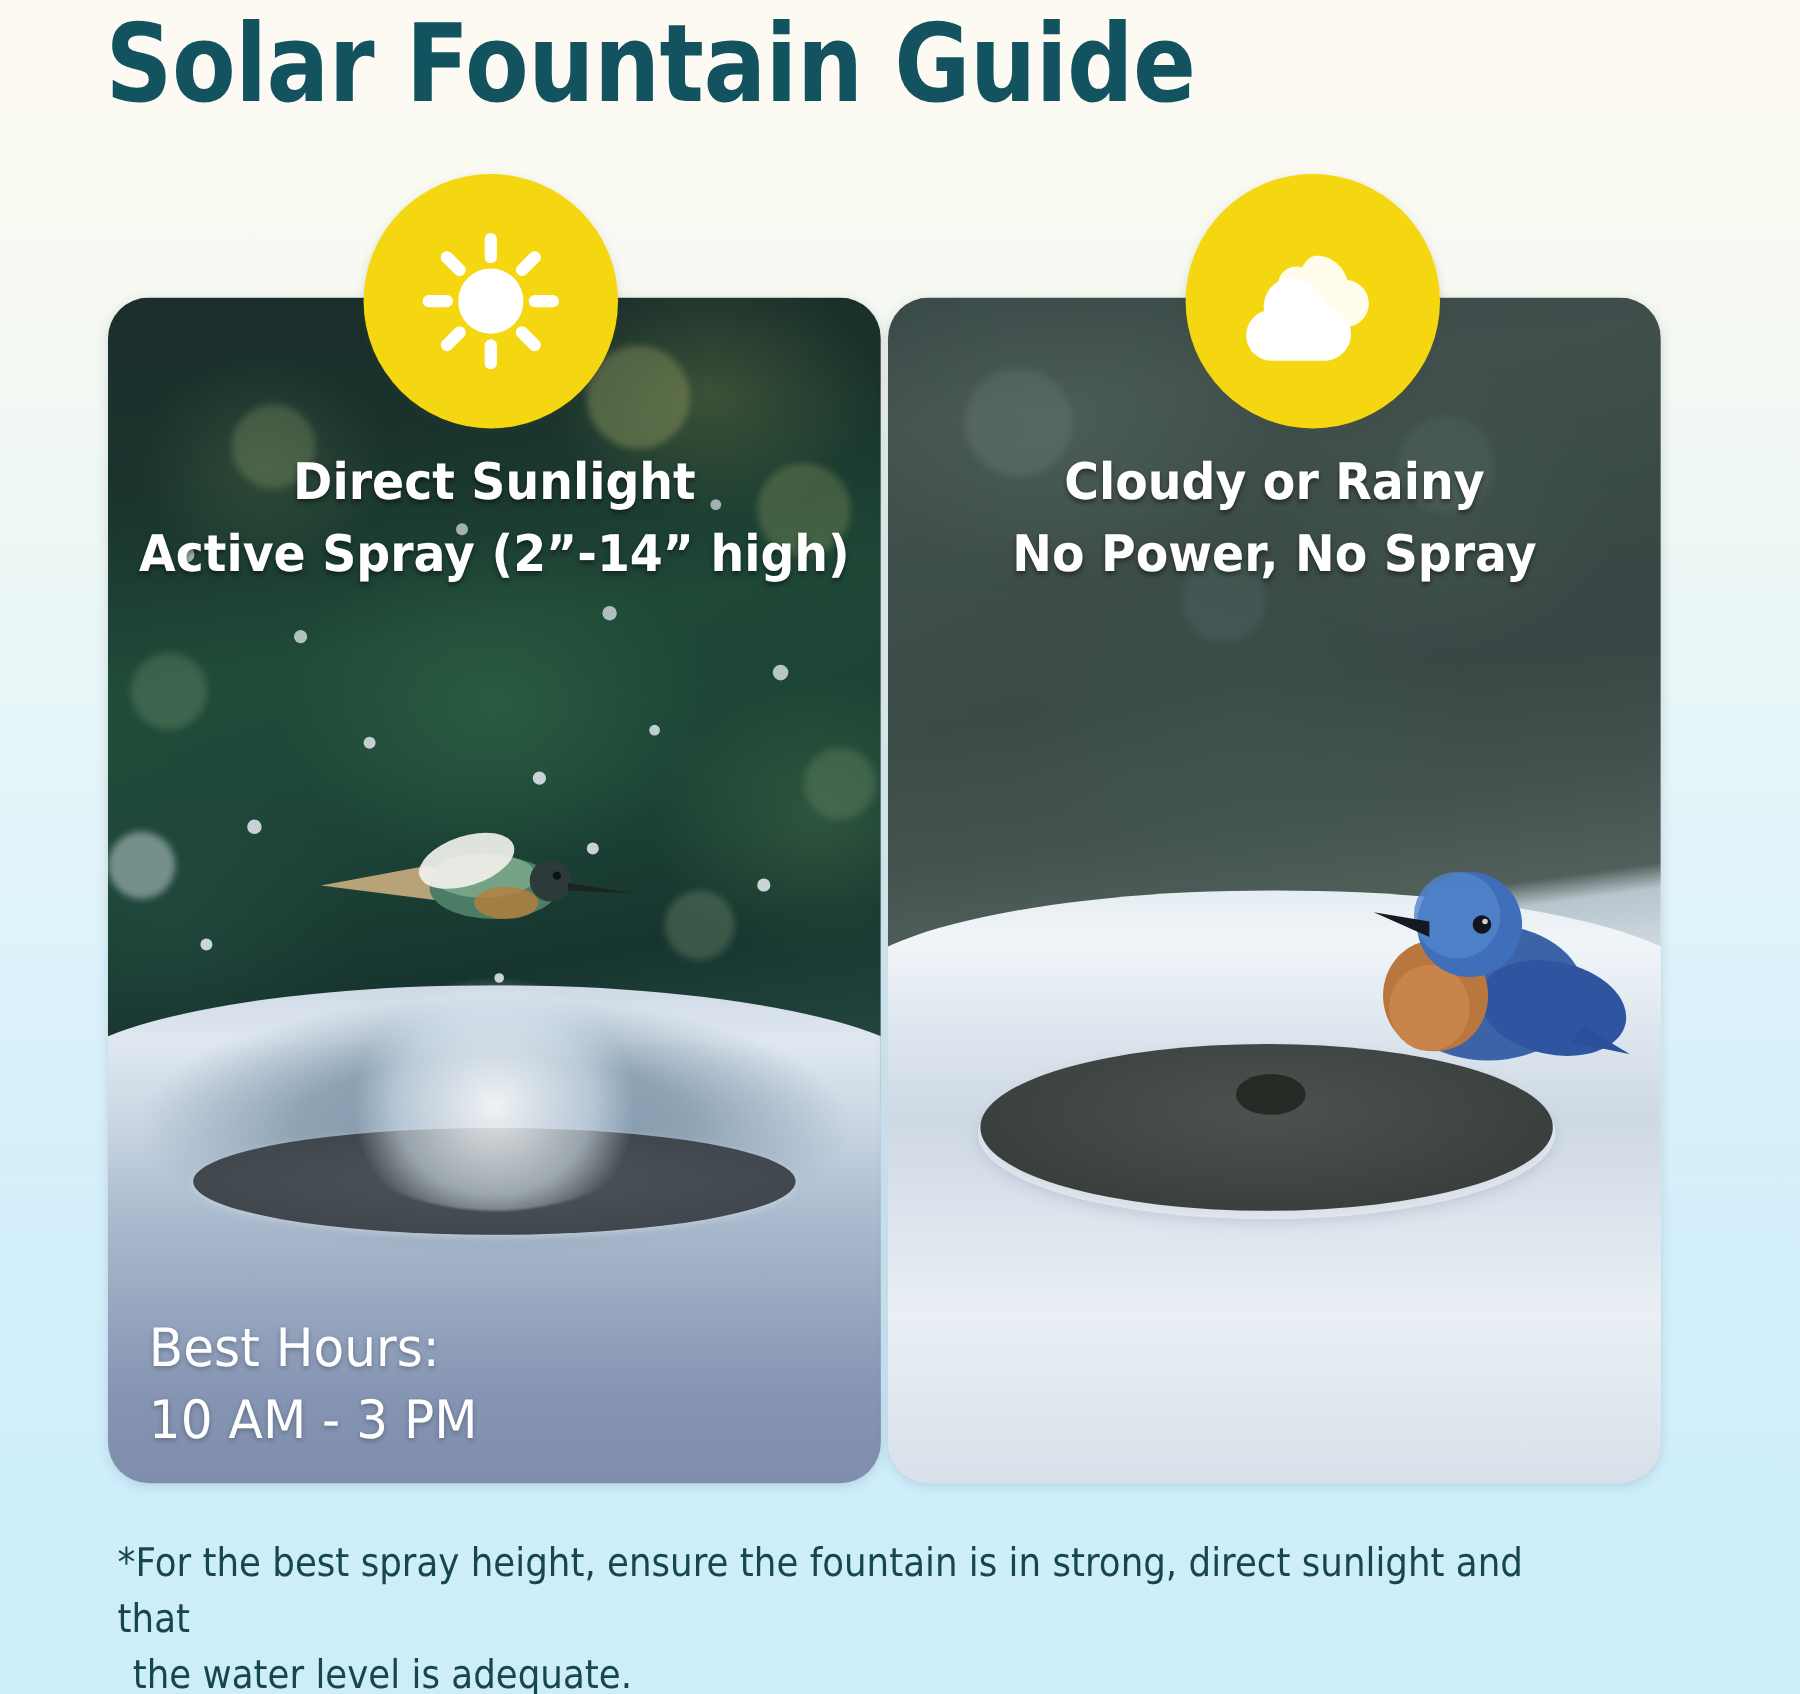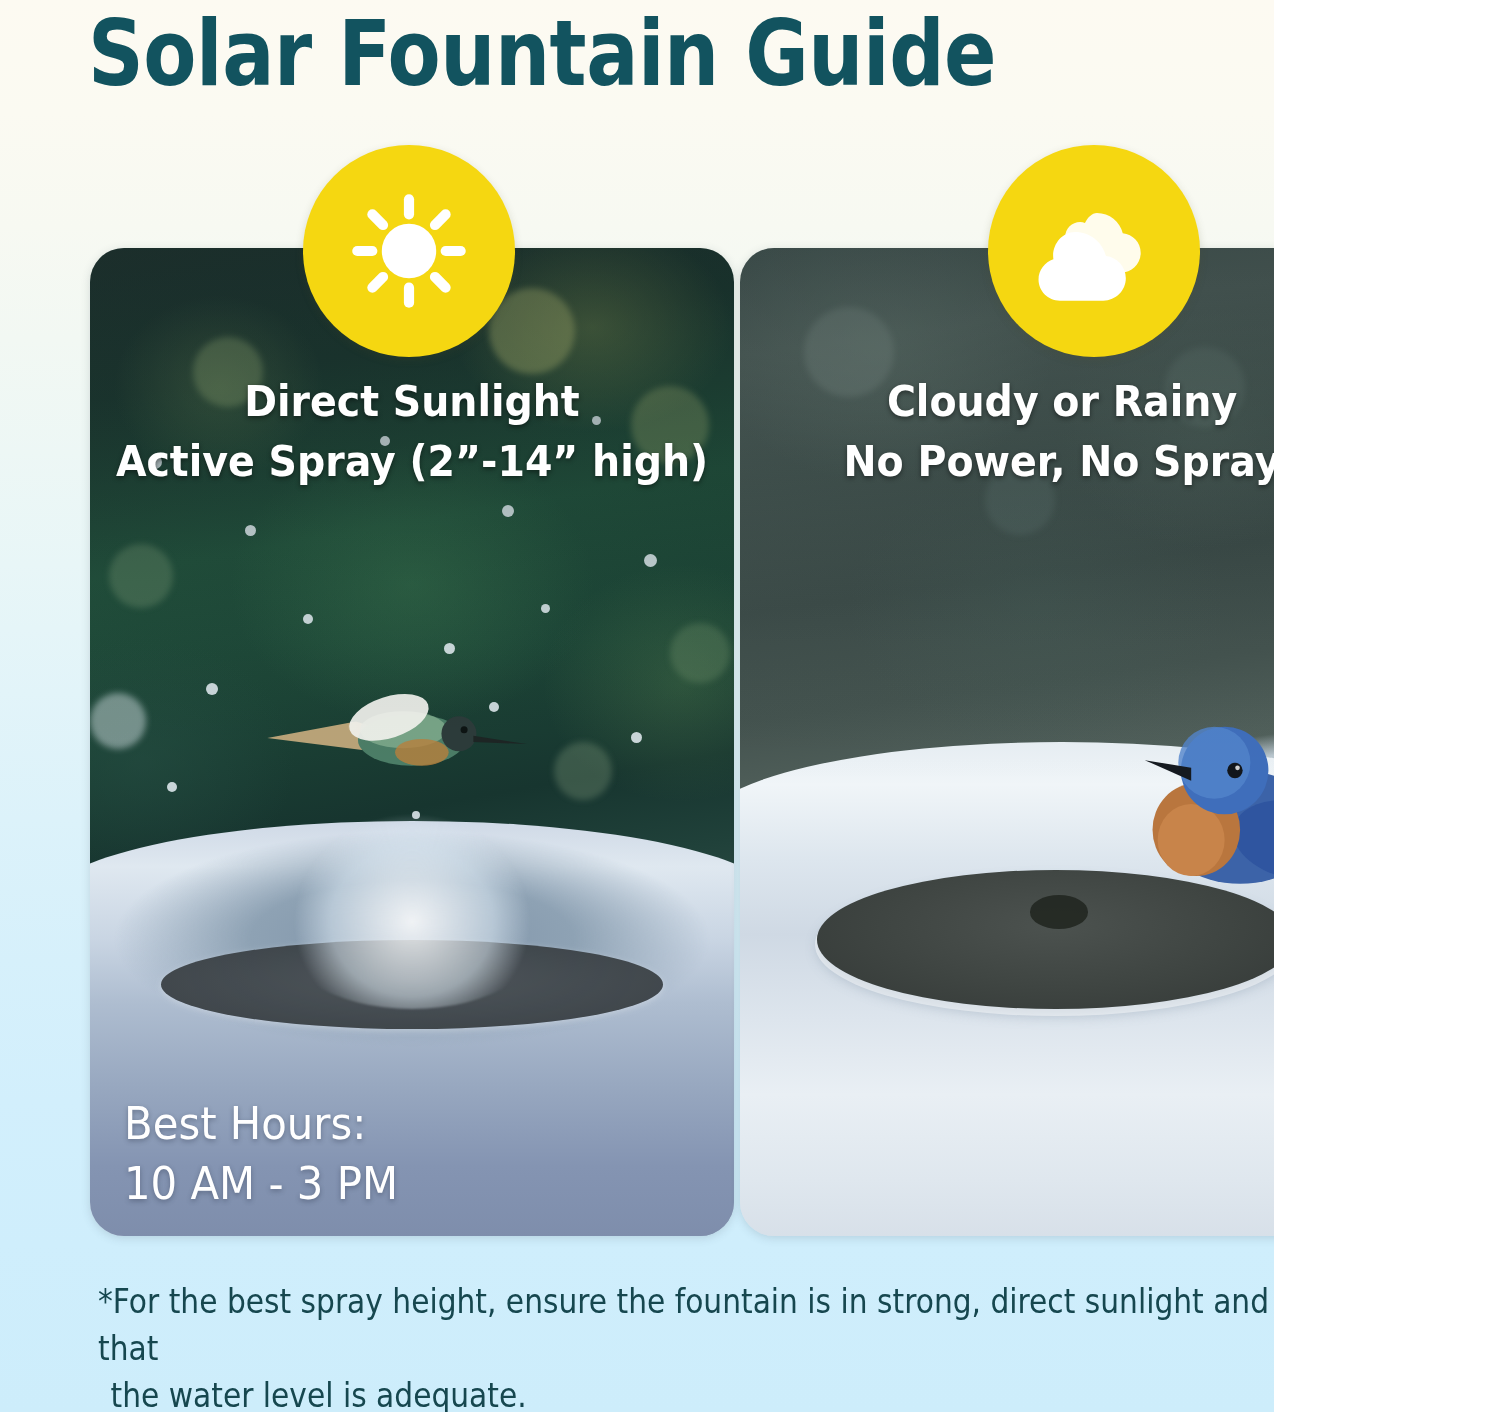--- a/index.html
+++ b/index.html
@@ -8,21 +8,21 @@
   }
   body {
     width: 1500px;
     height: 1412px;
     font-family: "DejaVu Sans", sans-serif;
     overflow: hidden;
   }
 
   #page {
     position: relative;
-    width: 1274px;
+    width: 1500px;
     height: 1412px;
     background: linear-gradient(180deg,
         #fdfaf2 0%,
         #fbfaf2 8%,
         #f7f9f2 16%,
         #f2f8f3 24%,
         #edf7f5 32%,
         #e8f6f7 40%,
         #e2f4f9 49%,
         #dcf2fa 58%,

